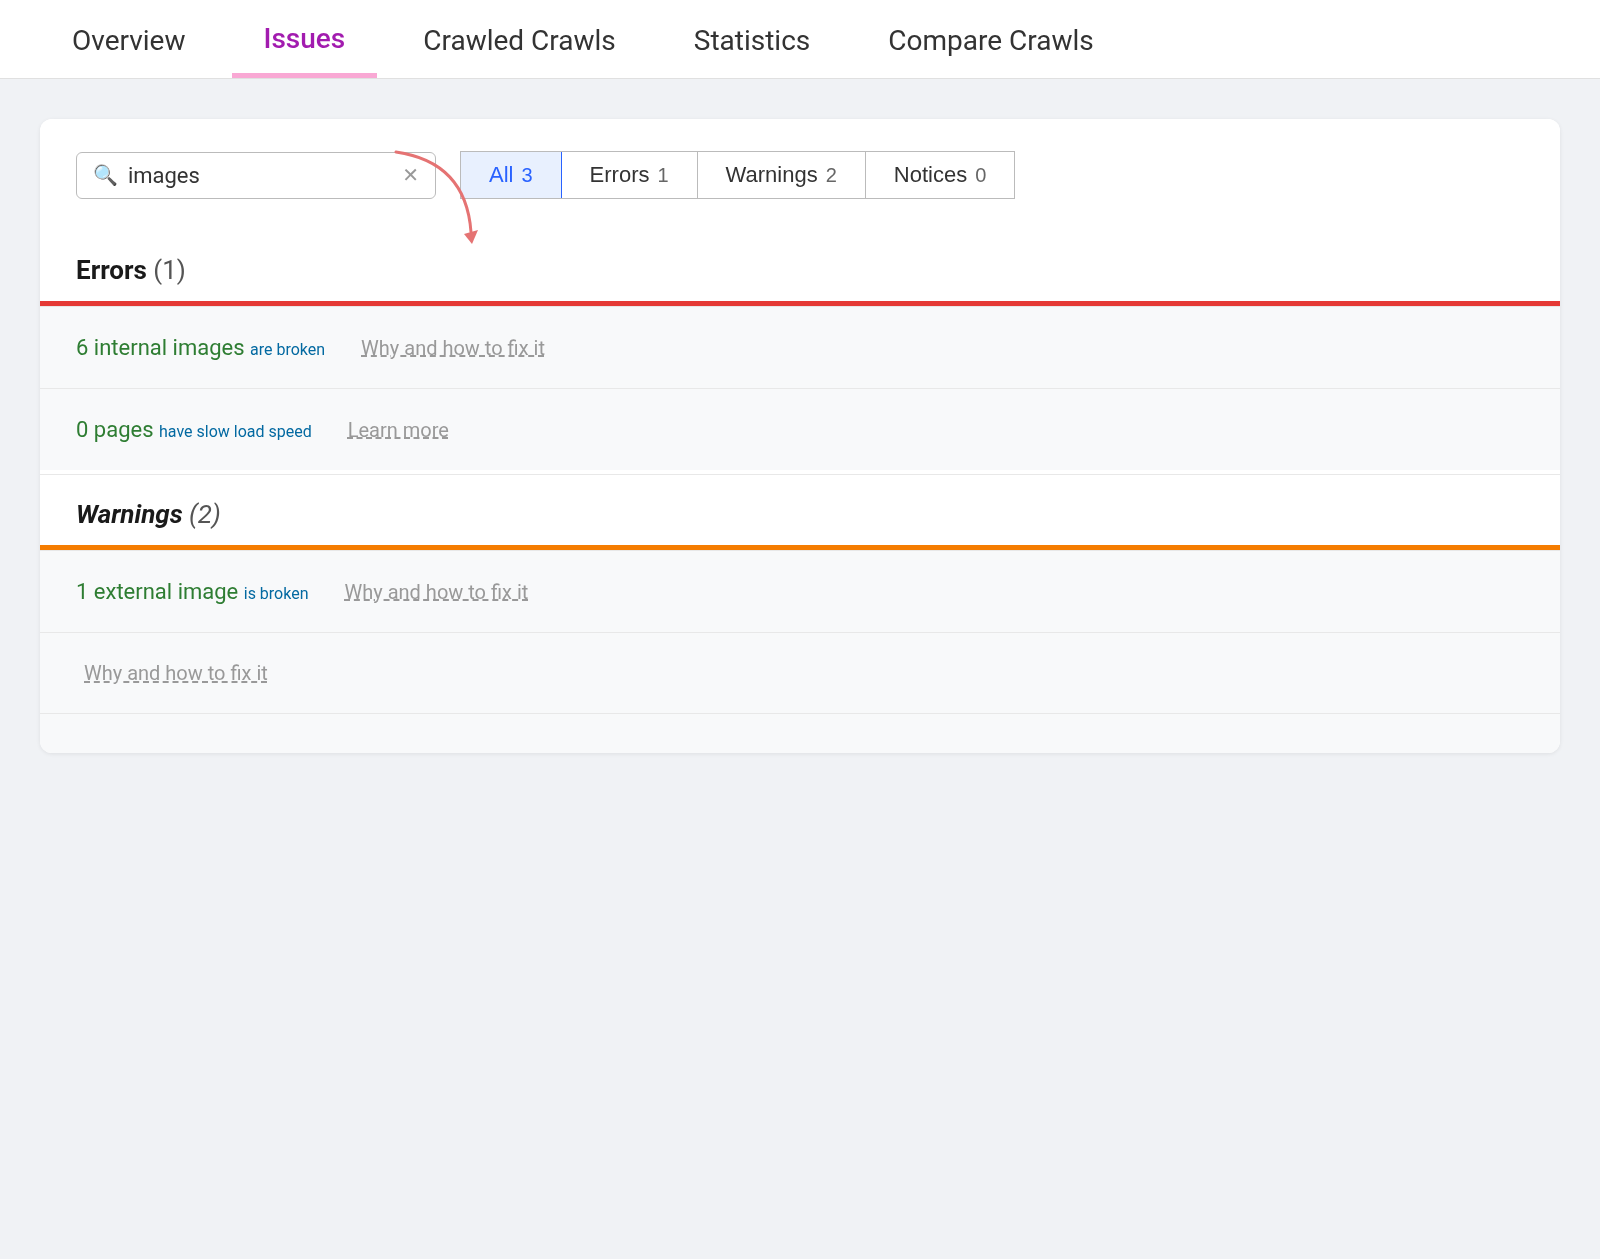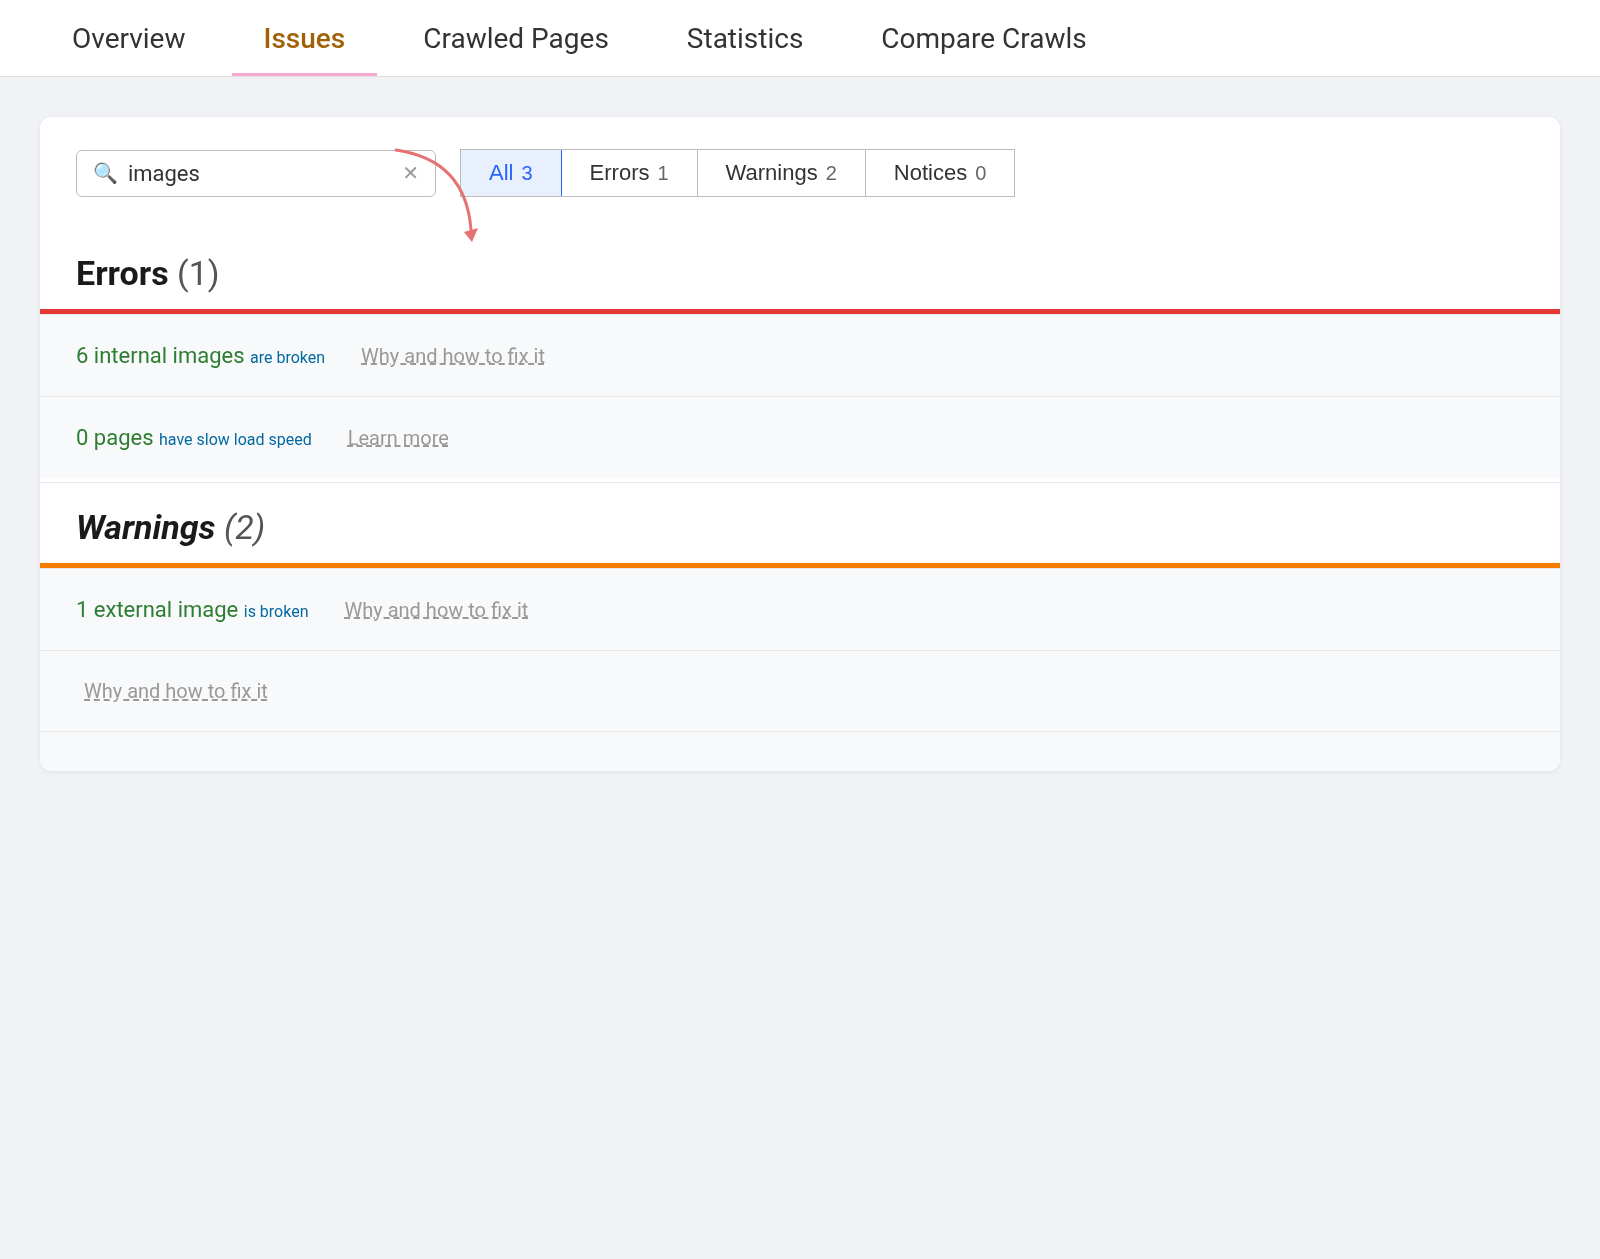--- a/index.html
+++ b/index.html
@@ -22,22 +22,22 @@
     .nav-tab {
       padding: 22px 32px 18px;
       font-size: 28px;
       color: #333;
       cursor: pointer;
       border-bottom: 3px solid transparent;
       white-space: nowrap;
       font-weight: 400;
     }
     .nav-tab.active {
-      color: #a16207;
-      border-bottom: 3px solid #f9a8d4;
+      color: #a21caf;
+      border-bottom: 5px solid #f9a8d4;
       font-weight: 500;
     }
 
     
     .main-content {
       padding: 40px 40px;
     }
 
     .card {
       background: #fff;
@@ -111,21 +111,21 @@
       color: #666;
       font-size: 20px;
     }
     .filter-btn.active .count {
       color: #2962ff;
     }
 
     
     .section-header {
       padding: 24px 36px 16px;
-      font-size: 34px;
+      font-size: 26px;
       font-weight: 700;
       color: #1a1a1a;
       background: #fff;
     }
     .section-header .count {
       font-weight: 400;
       color: #555;
     }
 
     
@@ -184,21 +184,21 @@
       display: flex;
       align-items: center;
     }
   </style>
 </head>
 <body>
 
 <nav class="nav-tabs">
   <div class="nav-tab">Overview</div>
   <div class="nav-tab active">Issues</div>
-  <div class="nav-tab">Crawled Pages</div>
+  <div class="nav-tab">Crawled Crawls</div>
   <div class="nav-tab">Statistics</div>
   <div class="nav-tab">Compare Crawls</div>
 </nav>
 
 <div class="main-content">
   <div class="card">
 
     <div class="search-filter-bar">
 
       <div class="search-area">

